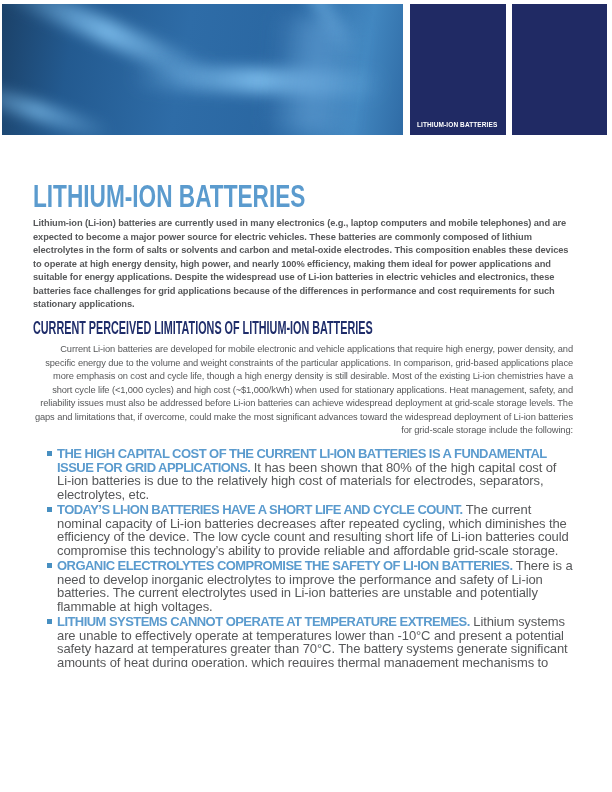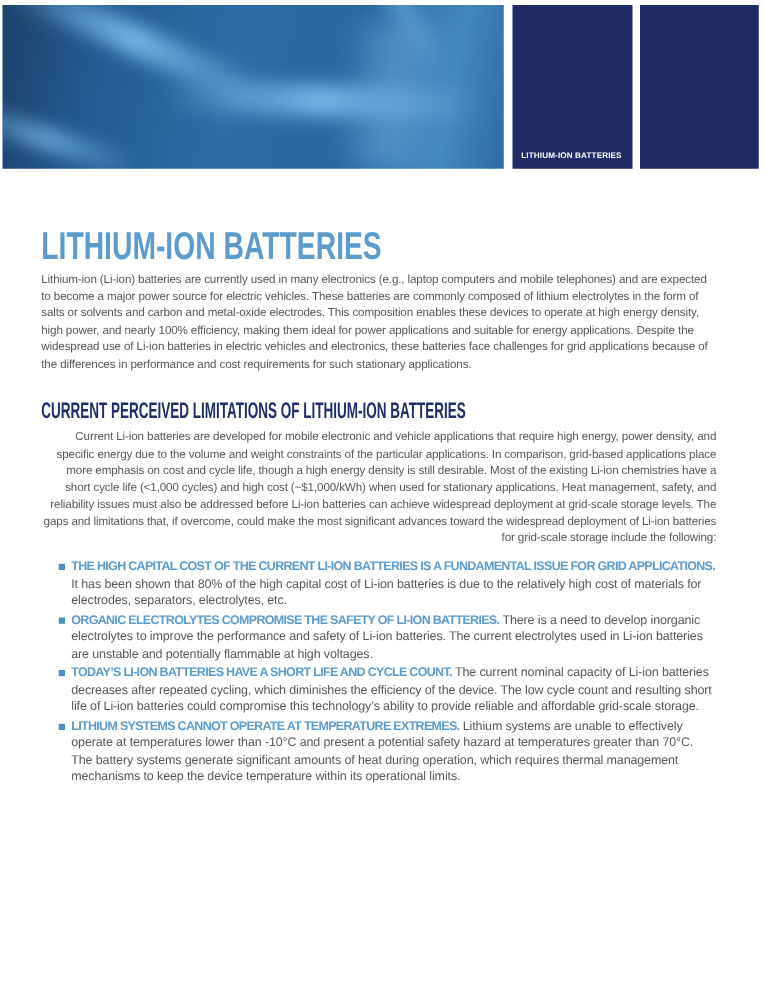--- a/index.html
+++ b/index.html
@@ -37,32 +37,32 @@
   .doc-title {
     position:absolute; top:181px; left:0; margin:0; white-space:nowrap;
     font-size:31px; line-height:1; font-weight:bold; color:var(--title_blue,#5b9bce);
     transform:scaleX(0.73); transform-origin:left center;
   }
   .para {
     position:absolute; left:0; width:540px; margin:0;
     font-size:9.3px; line-height:13.5px; letter-spacing:-0.1px; color:var(--body_gray,#57585a);
     text-align:left;
   }
-  .intro { top:217px; }
+  .intro { top:217px;font-weight:bold; }
   .sec-heading {
     position:absolute; top:318px; left:0; margin:0; white-space:nowrap;
     font-size:18px; line-height:1.2; font-weight:bold; color:var(--heading_navy,#1f2d6a);
     transform:scaleX(0.6); transform-origin:left center;
   }
   .body2 { top:343px;text-align:right; }
 
   .bullets { position:absolute; top:447px; left:0; width:540px; margin:0; padding:0; list-style:none; }
   .bullets li {
     position:relative; padding-left:24px; margin:0 0 2px 0;
-    font-size:10px; line-height:13.5px; letter-spacing:-0.1px; color:var(--body_gray,#57585a);
+    font-size:13px; line-height:13.5px; letter-spacing:-0.1px; color:var(--body_gray,#57585a);
   }
   .sq { position:absolute; left:14px; top:4px; width:5px; height:5px; background:var(--steel_blue,#478fc1); }
   .lead { font-weight:bold; color:var(--title_blue,#5b9bce); letter-spacing:-0.55px; }
 
   
   .fbar, .fblock { position:absolute; top:746px; height:40px; background:var(--steel_blue,#478fc1); }
   .fbar { left:0; width:403px; }
   .fb1 { left:410px; width:96px; }
   .fb2 { left:512px; width:95px;padding-left:48px; }
   .page-num {
@@ -99,27 +99,27 @@
     <p class="para body2">Current Li-ion batteries are developed for mobile electronic and vehicle applications that require high energy, power density, and specific energy due to the volume and weight constraints of the particular applications. In comparison, grid-based applications place more emphasis on cost and cycle life, though a high energy density is still desirable. Most of the existing Li-ion chemistries have a short cycle life (&lt;1,000 cycles) and high cost (~$1,000/kWh) when used for stationary applications. Heat management, safety, and reliability issues must also be addressed before Li-ion batteries can achieve widespread deployment at grid-scale storage levels. The gaps and limitations that, if overcome, could make the most significant advances toward the widespread deployment of Li-ion batteries for grid-scale storage include the following:</p>
 
     <ul class="bullets">
       <li>
         <span class="sq"></span>
         <span class="lead">THE HIGH CAPITAL COST OF THE CURRENT LI-ION BATTERIES IS A FUNDAMENTAL ISSUE FOR GRID APPLICATIONS.</span>
         <span class="btxt">It has been shown that 80% of the high capital cost of Li-ion batteries is due to the relatively high cost of materials for electrodes, separators, electrolytes, etc.</span>
       </li>
       <li>
         <span class="sq"></span>
-        <span class="lead">ORGANIC ELECTROLYTES COMPROMISE THE SAFETY OF LI-ION BATTERIES.</span>
-        <span class="btxt">There is a need to develop inorganic electrolytes to improve the performance and safety of Li-ion batteries. The current electrolytes used in Li-ion batteries are unstable and potentially flammable at high voltages.</span>
+        <span class="lead">TODAY’S LI-ION BATTERIES HAVE A SHORT LIFE AND CYCLE COUNT.</span>
+        <span class="btxt">The current nominal capacity of Li-ion batteries decreases after repeated cycling, which diminishes the efficiency of the device. The low cycle count and resulting short life of Li-ion batteries could compromise this technology’s ability to provide reliable and affordable grid-scale storage.</span>
       </li>
       <li>
         <span class="sq"></span>
-        <span class="lead">TODAY’S LI-ION BATTERIES HAVE A SHORT LIFE AND CYCLE COUNT.</span>
-        <span class="btxt">The current nominal capacity of Li-ion batteries decreases after repeated cycling, which diminishes the efficiency of the device. The low cycle count and resulting short life of Li-ion batteries could compromise this technology’s ability to provide reliable and affordable grid-scale storage.</span>
+        <span class="lead">ORGANIC ELECTROLYTES COMPROMISE THE SAFETY OF LI-ION BATTERIES.</span>
+        <span class="btxt">There is a need to develop inorganic electrolytes to improve the performance and safety of Li-ion batteries. The current electrolytes used in Li-ion batteries are unstable and potentially flammable at high voltages.</span>
       </li>
       <li>
         <span class="sq"></span>
         <span class="lead">LITHIUM SYSTEMS CANNOT OPERATE AT TEMPERATURE EXTREMES.</span>
         <span class="btxt">Lithium systems are unable to effectively operate at temperatures lower than -10°C and present a potential safety hazard at temperatures greater than 70°C. The battery systems generate significant amounts of heat during operation, which requires thermal management mechanisms to keep the device temperature within its operational limits.</span>
       </li>
     </ul>
   </div>
 
   <div class="footer">

